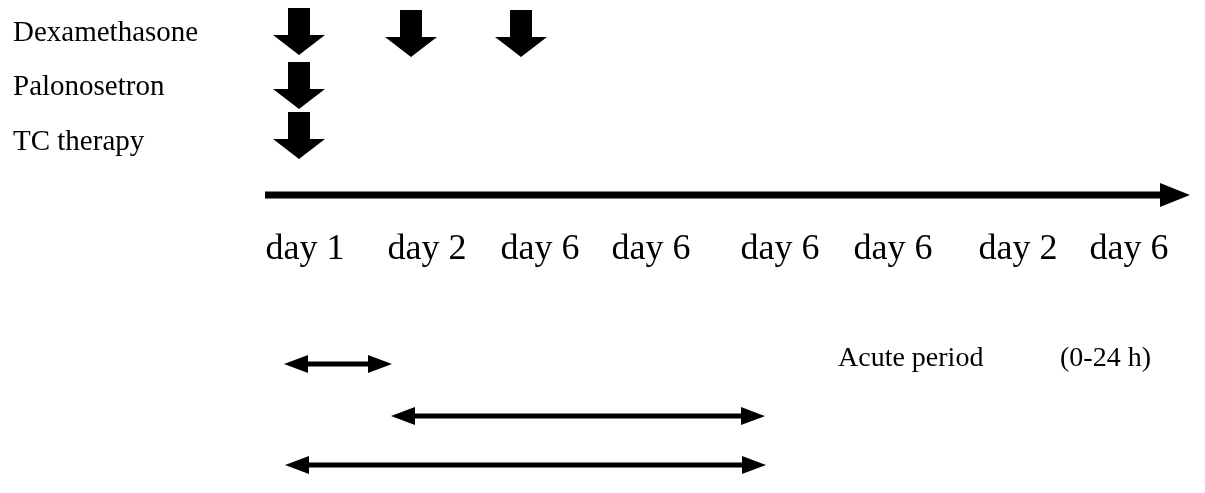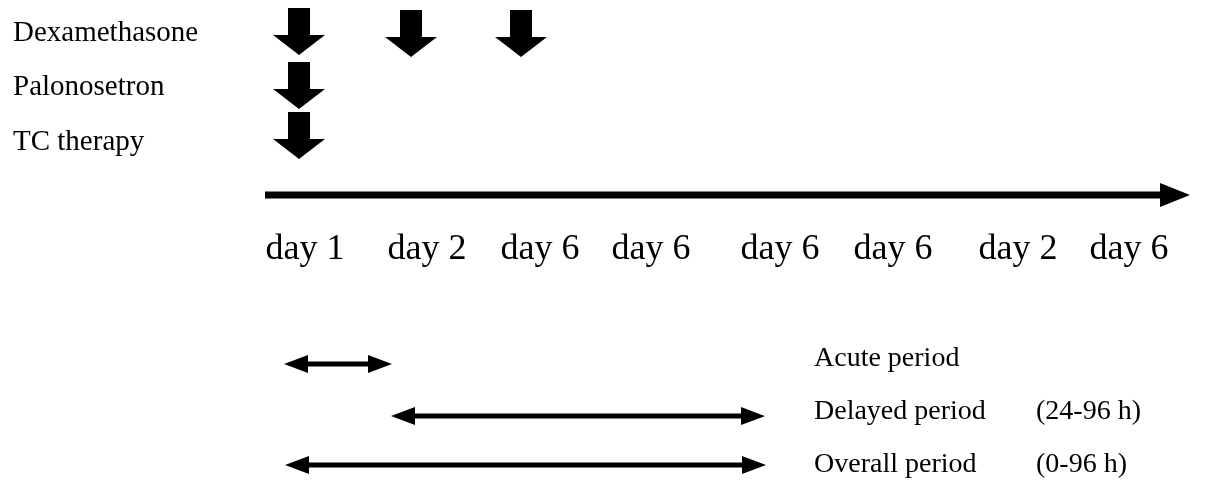--- a/index.html
+++ b/index.html
@@ -31,21 +31,21 @@
   .day-label {
     position: absolute;
     top: 230px;
     transform: translateX(-50%);
     font-size: 36px;
     line-height: 34px;
     white-space: nowrap;
   }
   .legend-row {
     position: absolute;
-    left: 814px;
+    left: 838px;
     display: flex;
     align-items: center;
     font-size: 28px;
     line-height: 34px;
     white-space: nowrap;
   }
   .legend-name {
     display: inline-block;
     width: 222px;
   }
@@ -97,23 +97,16 @@
   <div class="day-label" style="left:427px">day 2</div>
   <div class="day-label" style="left:540px">day 6</div>
   <div class="day-label" style="left:651px">day 6</div>
   <div class="day-label" style="left:780px">day 6</div>
   <div class="day-label" style="left:893px">day 6</div>
   <div class="day-label" style="left:1018px">day 2</div>
   <div class="day-label" style="left:1129px">day 6</div>
 
   <div class="legend-row" style="top:340px">
     <span class="legend-name">Acute period</span>
-  </div>
-  <div class="legend-row" style="top:393px">
-    <span class="legend-name">Delayed period</span>
-    <span>(24-96 h)</span>
-  </div>
-  <div class="legend-row" style="top:446px">
-    <span class="legend-name">Overall period</span>
-    <span>(0-96 h)</span>
+    <span>(0-24 h)</span>
   </div>
 
 </div>
 
 </body></html>

